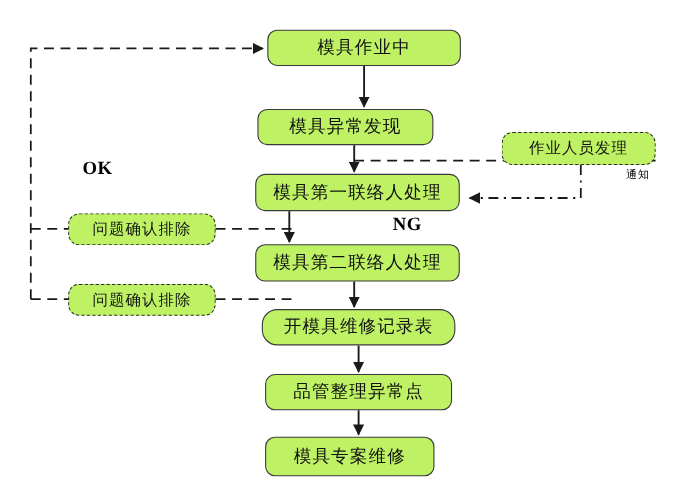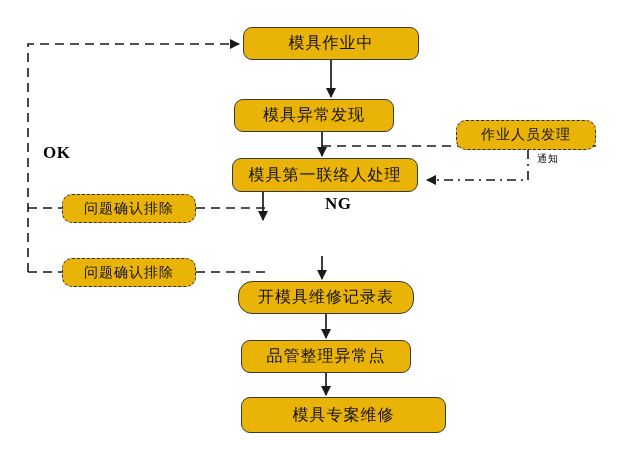--- a/index.html
+++ b/index.html
@@ -16,39 +16,40 @@
     height: 453px;
     background: #ffffff;
     overflow: hidden;
   }
   .node {
     position: absolute;
     box-sizing: border-box;
     display: flex;
     align-items: center;
     justify-content: center;
-    background: #eab308;
+    background: #bef264;
     border: 1.3px solid #3a3a3a;
     border-radius: 9px;
     color: #111111;
     font-size: 16px;
     letter-spacing: 1px;
     white-space: nowrap;
     font-family: "Liberation Sans", "DejaVu Sans", sans-serif;
   }
   .node.dashed {
     border-style: dashed;
     border-width: 1.6px;
     border-color: #2c2c2c;
     border-radius: 10px;
   }
   .label-text {
     position: absolute;
     color: #000000;
     white-space: nowrap;
+    margin-left: 32px;
   }
   .label-bold {
     font-family: "Liberation Serif", "DejaVu Serif", serif;
     font-weight: bold;
     font-size: 17px;
     letter-spacing: 0.5px;
   }
   .label-cn {
     font-family: "Liberation Sans", "DejaVu Sans", sans-serif;
     font-size: 10px;
@@ -106,30 +107,33 @@
   </div>
 
   <div class="node" style="left:234px; top:99px; width:160px; height:33px;">
     <span>模具异常发现</span>
   </div>
 
   <div class="node" style="left:232px; top:158px; width:186px; height:34px;">
     <span>模具第一联络人处理</span>
   </div>
 
+  <div class="node" style="left:232px; top:222px; width:186px; height:34px;">
+    <span>模具第二联络人处理</span>
+  </div>
 
   <div class="node" style="left:238px; top:281px; width:176px; height:33px;border-radius:14px;">
     <span>开模具维修记录表</span>
   </div>
 
   <div class="node" style="left:241px; top:340px; width:170px; height:33px;">
     <span>品管整理异常点</span>
   </div>
 
-  <div class="node" style="left:241px; top:397px; width:205px; height:36px;">
+  <div class="node" style="left:241px; top:397px; width:154px; height:36px;">
     <span>模具专案维修</span>
   </div>
 
   <div class="node dashed" style="left:456px; top:120px; width:140px; height:30px; font-size:14px;">
     <span>作业人员发理</span>
   </div>
 
   <div class="node dashed" style="left:62px; top:194px; width:134px; height:29px; font-size:14px;">
     <span>问题确认排除</span>
   </div>

